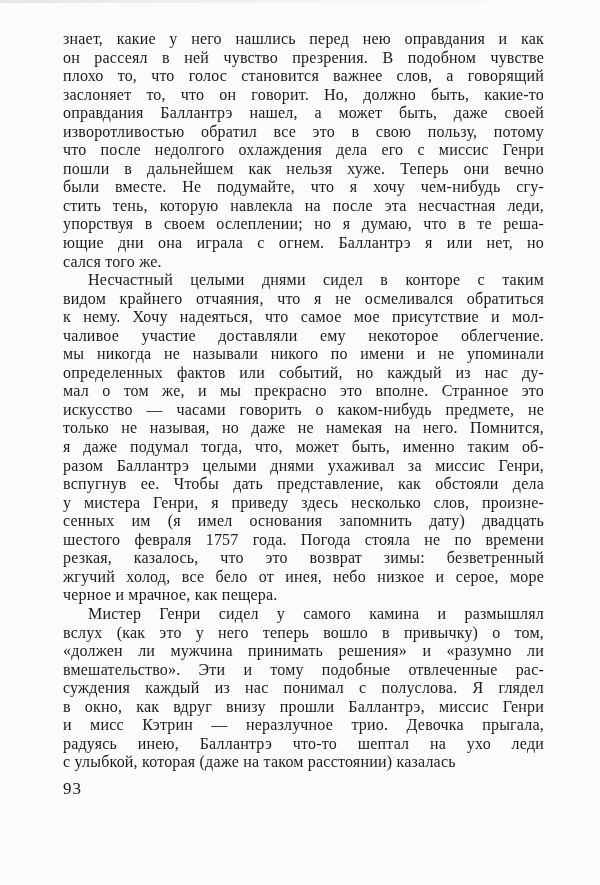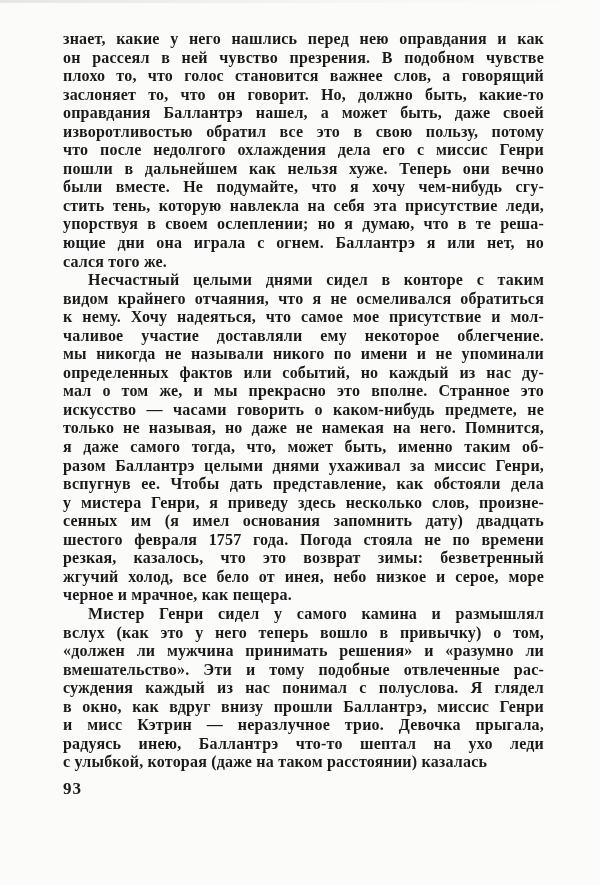--- a/index.html
+++ b/index.html
@@ -19,21 +19,20 @@
     top: 0; left: 0;
     width: 600px; height: 3px;
     background: linear-gradient(to right, #e6e6e4, #f6f6f4 60%, #fbfbfa);
   }
   .page {
     position: relative;
     width: 600px;
     height: 712px;
     box-sizing: border-box;
     padding: 30px 56px 0 63px;
-    font-weight: bold;
   }
   .text-block {
     width: 481px;
     font-size: 16px;
     line-height: 18.55px;
     letter-spacing: 0.2px;
   }
   .line {
     text-align: justify;
     text-align-last: justify;
@@ -61,34 +60,34 @@
   <div class="text-block">
       <div class="line">знает, какие у него нашлись перед нею оправдания и как</div>
       <div class="line">он рассеял в ней чувство презрения. В подобном чувстве</div>
       <div class="line">плохо то, что голос становится важнее слов, а говорящий</div>
       <div class="line">заслоняет то, что он говорит. Но, должно быть, какие-то</div>
       <div class="line">оправдания Баллантрэ нашел, а может быть, даже своей</div>
       <div class="line">изворотливостью обратил все это в свою пользу, потому</div>
       <div class="line">что после недолгого охлаждения дела его с миссис Генри</div>
       <div class="line">пошли в дальнейшем как нельзя хуже. Теперь они вечно</div>
       <div class="line">были вместе. Не подумайте, что я хочу чем-нибудь сгу-</div>
-      <div class="line">стить тень, которую навлекла на себя эта присутствие леди,</div>
+      <div class="line">стить тень, которую навлекла на после эта несчастная леди,</div>
       <div class="line">упорствуя в своем ослеплении; но я думаю, что в те реша-</div>
       <div class="line">ющие дни она играла с огнем. Баллантрэ я или нет, но</div>
       <div class="line para-end">сался того же.</div>
       <div class="line indent">Несчастный целыми днями сидел в конторе с таким</div>
       <div class="line">видом крайнего отчаяния, что я не осмеливался обратиться</div>
       <div class="line">к нему. Хочу надеяться, что самое мое присутствие и мол-</div>
       <div class="line">чаливое участие доставляли ему некоторое облегчение.</div>
       <div class="line">мы никогда не называли никого по имени и не упоминали</div>
       <div class="line">определенных фактов или событий, но каждый из нас ду-</div>
       <div class="line">мал о том же, и мы прекрасно это вполне. Странное это</div>
       <div class="line">искусство — часами говорить о каком-нибудь предмете, не</div>
       <div class="line">только не называя, но даже не намекая на него. Помнится,</div>
-      <div class="line">я даже самого тогда, что, может быть, именно таким об-</div>
+      <div class="line">я даже подумал тогда, что, может быть, именно таким об-</div>
       <div class="line">разом Баллантрэ целыми днями ухаживал за миссис Генри,</div>
       <div class="line">вспугнув ее. Чтобы дать представление, как обстояли дела</div>
       <div class="line">у мистера Генри, я приведу здесь несколько слов, произне-</div>
       <div class="line">сенных им (я имел основания запомнить дату) двадцать</div>
       <div class="line">шестого февраля 1757 года. Погода стояла не по времени</div>
       <div class="line">резкая, казалось, что это возврат зимы: безветренный</div>
       <div class="line">жгучий холод, все бело от инея, небо низкое и серое, море</div>
       <div class="line para-end">черное и мрачное, как пещера.</div>
       <div class="line indent">Мистер Генри сидел у самого камина и размышлял</div>
       <div class="line">вслух (как это у него теперь вошло в привычку) о том,</div>

